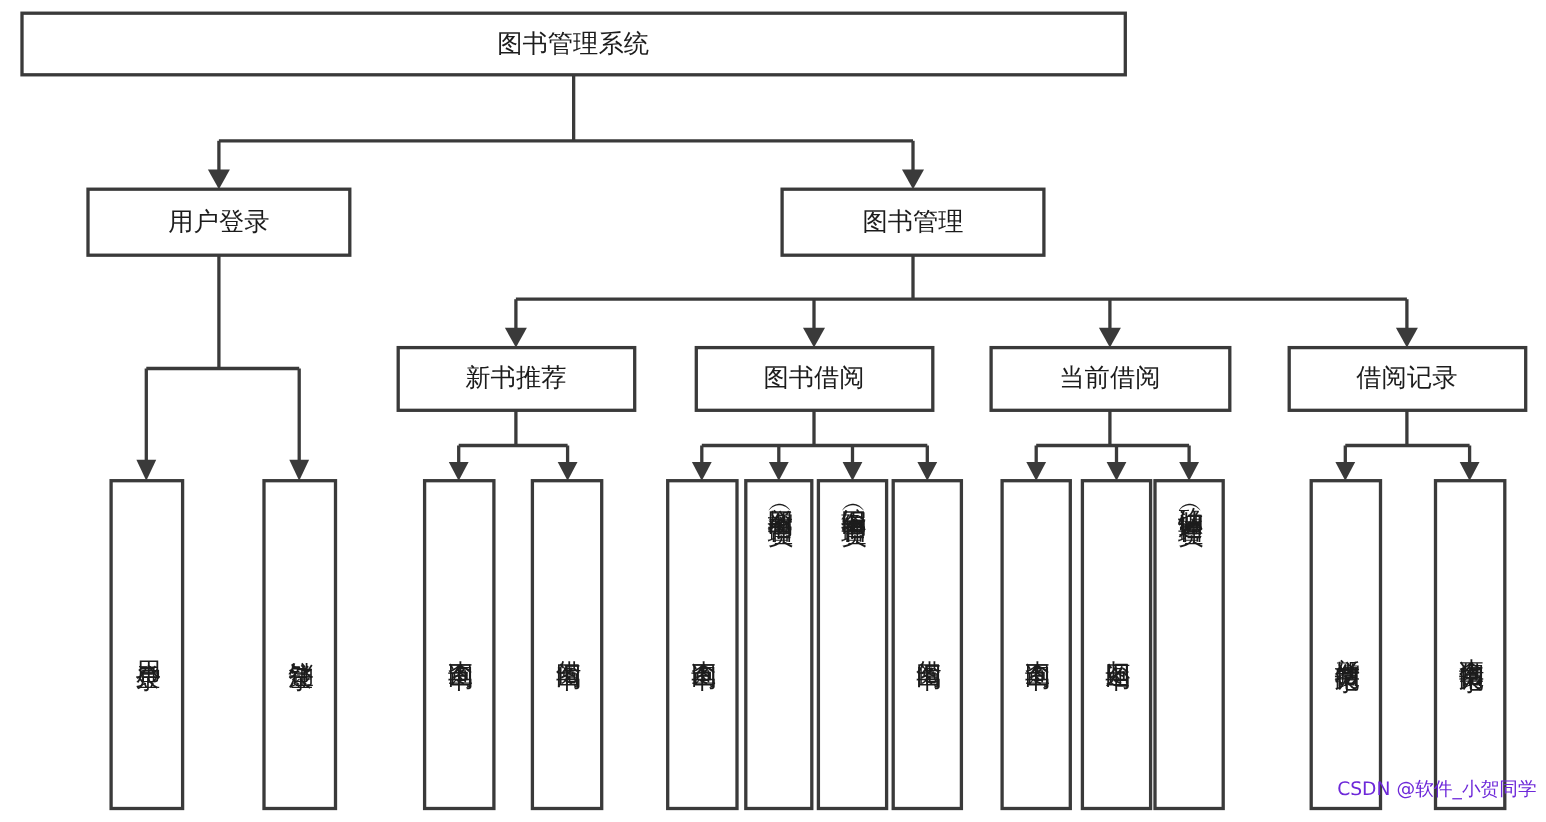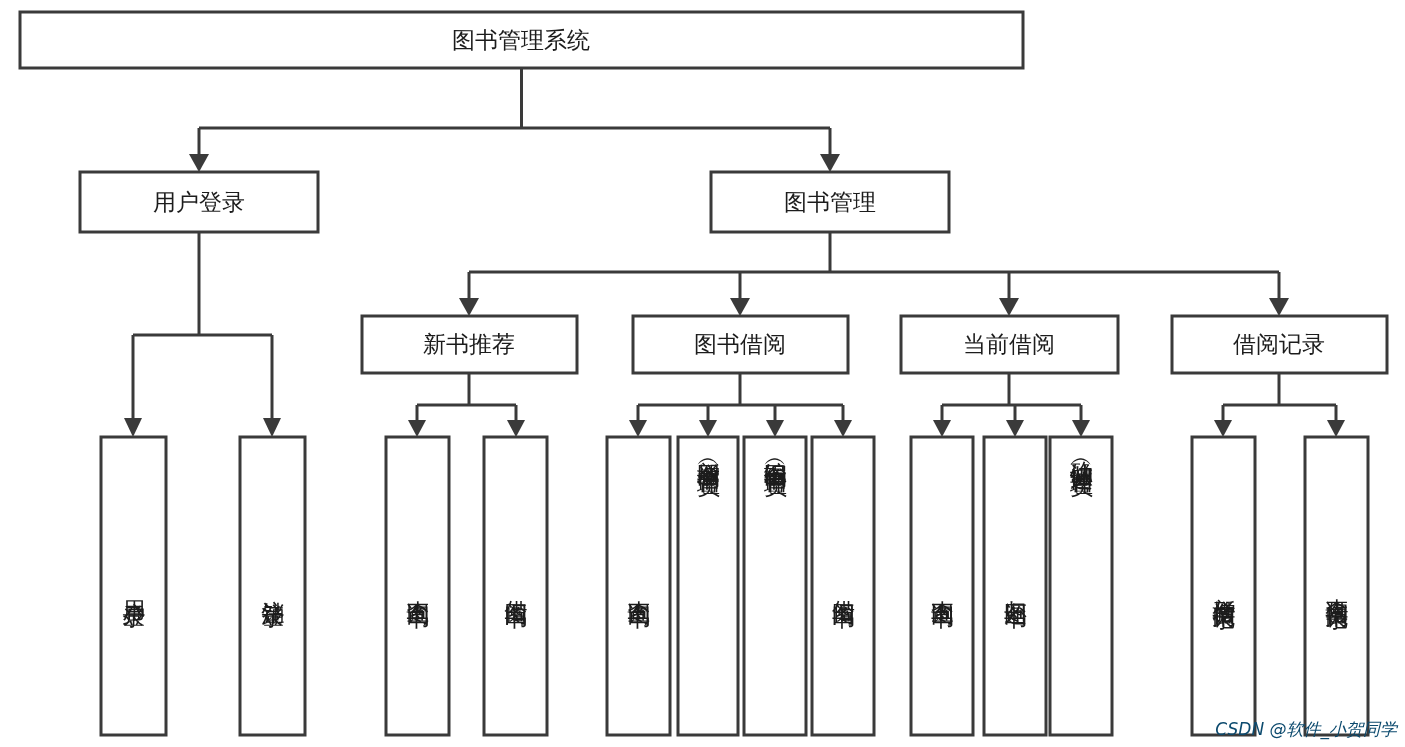--- a/index.html
+++ b/index.html
@@ -62,27 +62,26 @@
     font-family: "DejaVu Sans", "Liberation Sans", sans-serif;
     font-size: 23px;
     line-height: 1.12;
     color: #1c1c1c;
     letter-spacing: 2px;
     white-space: nowrap;
   }
   .watermark {
     position: absolute;
     right: 8px;
-    bottom: 6px;
+    bottom: 18px;
     font-family: "DejaVu Sans", "Liberation Sans", sans-serif;
     font-size: 17px;
-    color: #0c4a6e;
+    color: #6d28d9;
     white-space: nowrap;
     user-select: none;
-    font-style: italic;
   }
 </style>
 </head>
 <body>
 
 <div id="diagram-root">
 
   <svg class="canvas" viewBox="0 0 1405 747" xmlns="http://www.w3.org/2000/svg">
     <defs>
       <marker id="arrow" viewBox="0 0 12 12" refX="6" refY="10" markerWidth="12" markerHeight="12" orient="auto-start-reverse">

